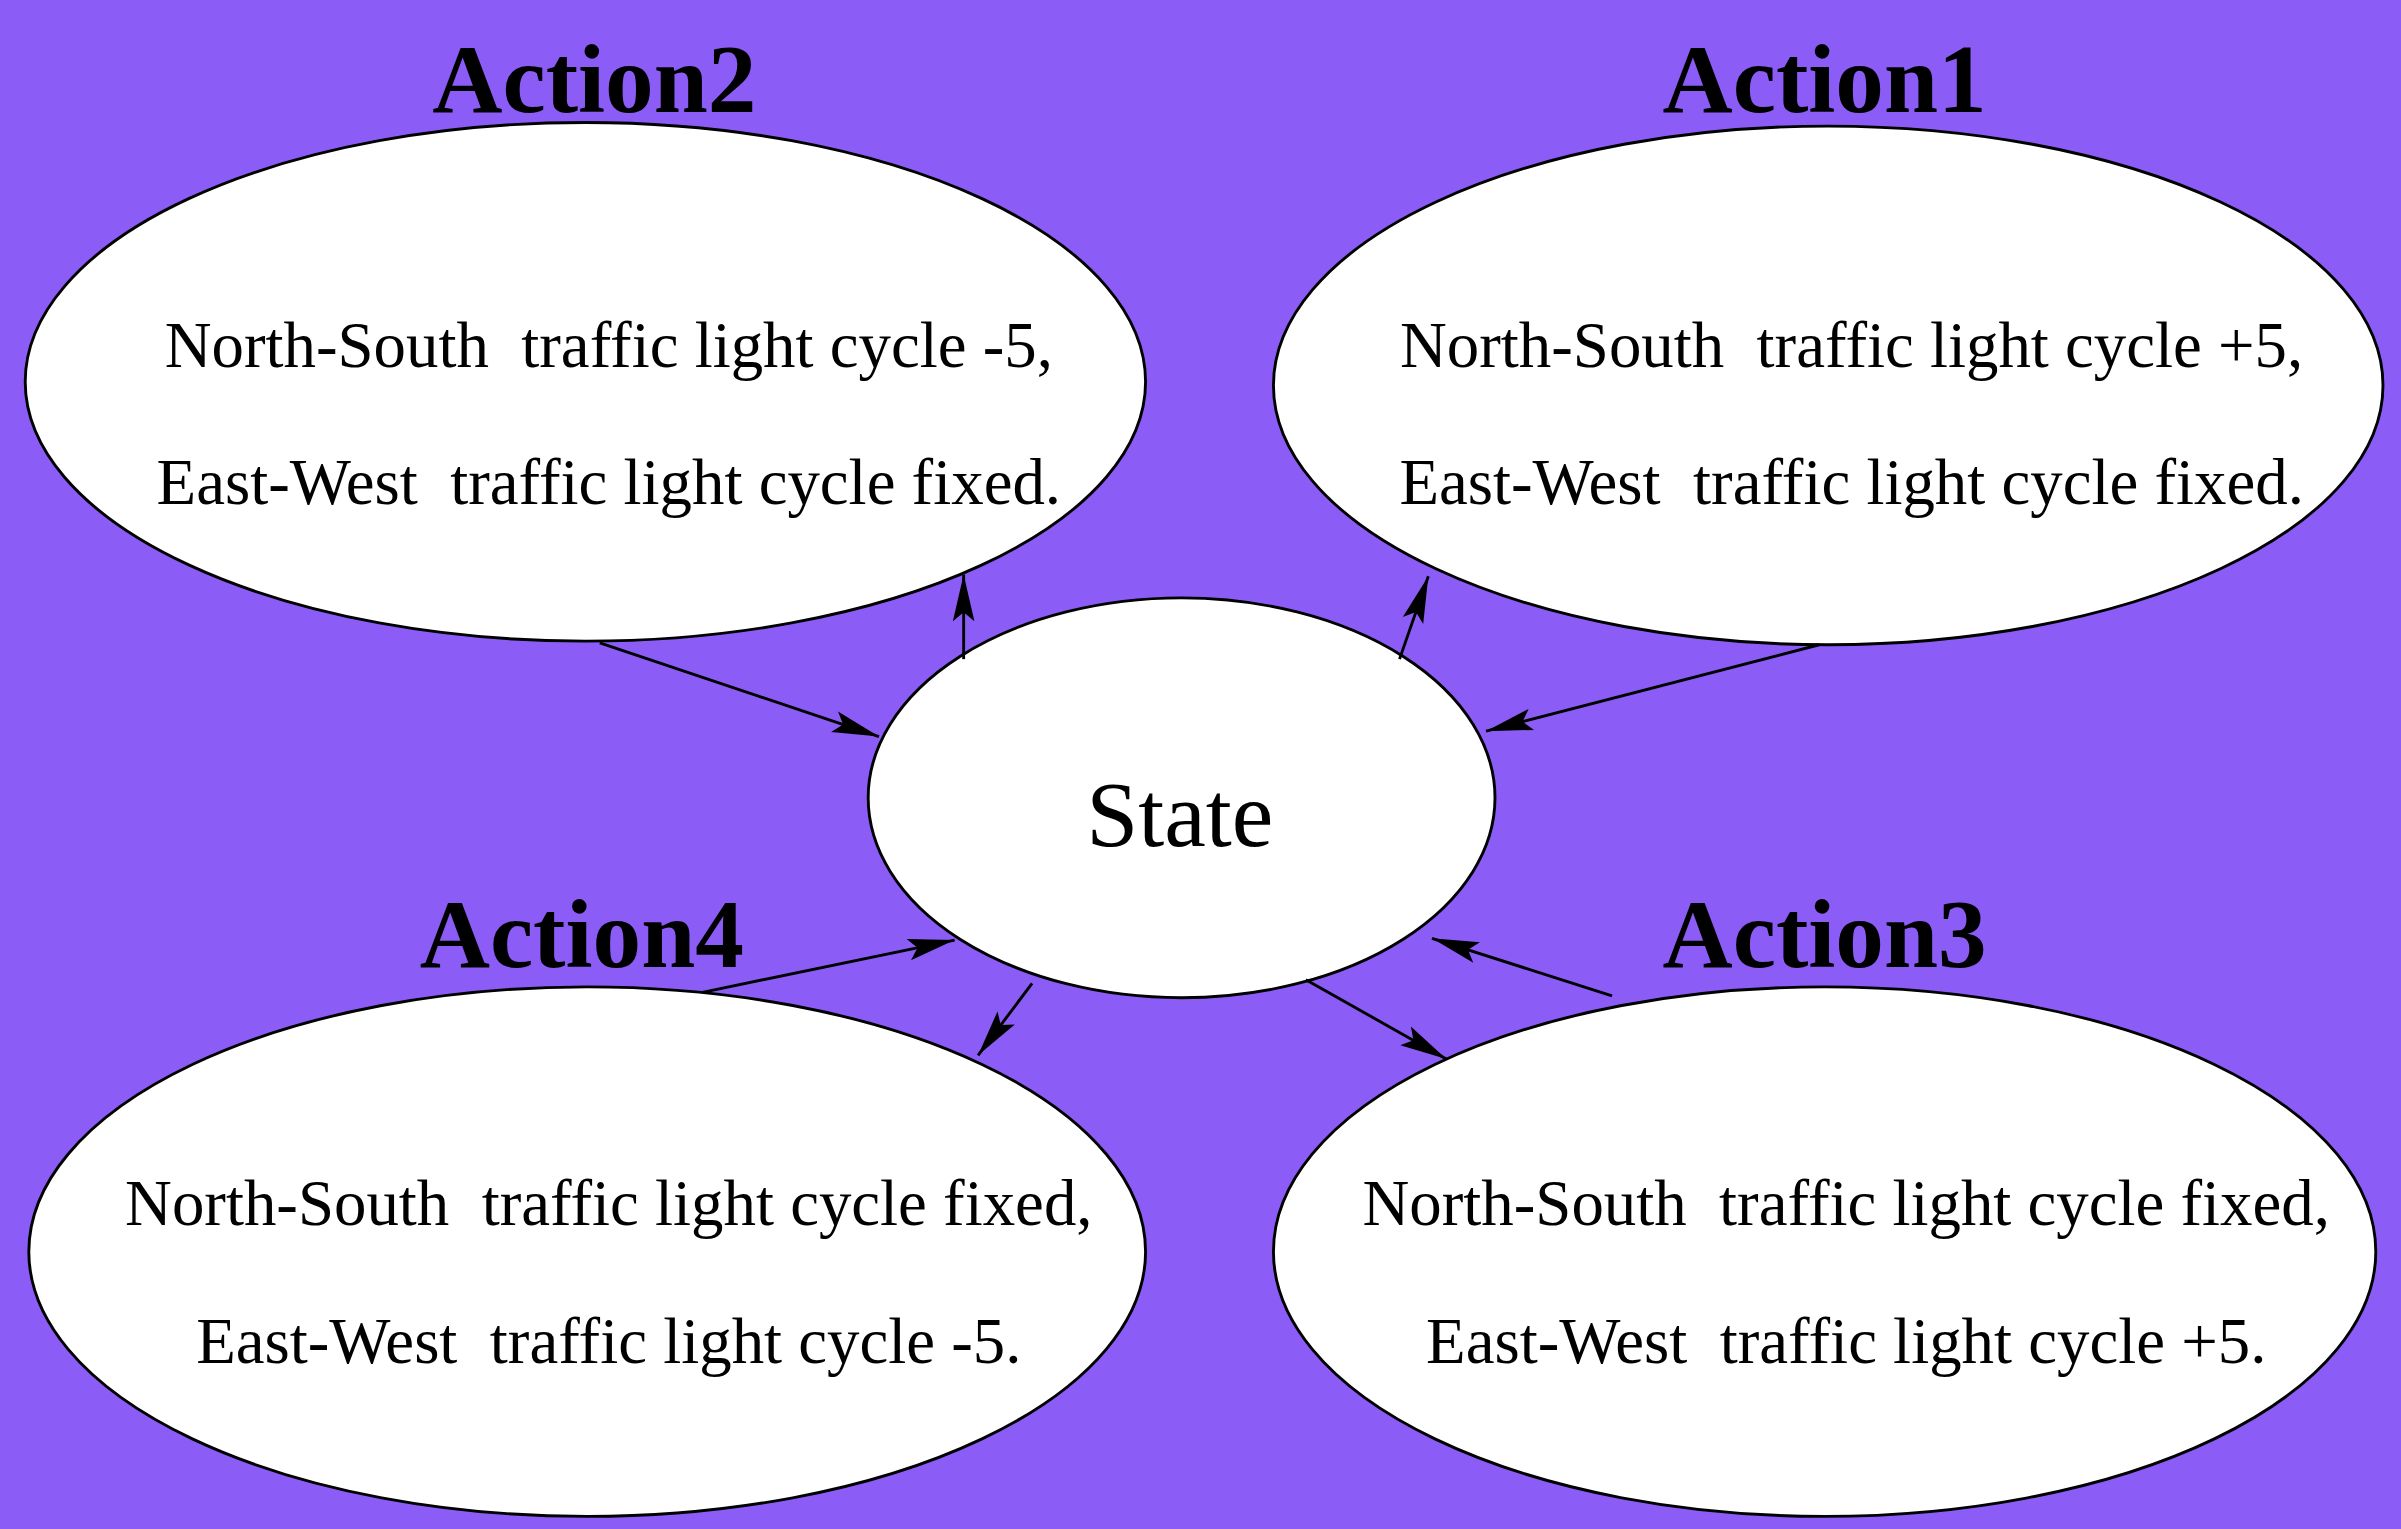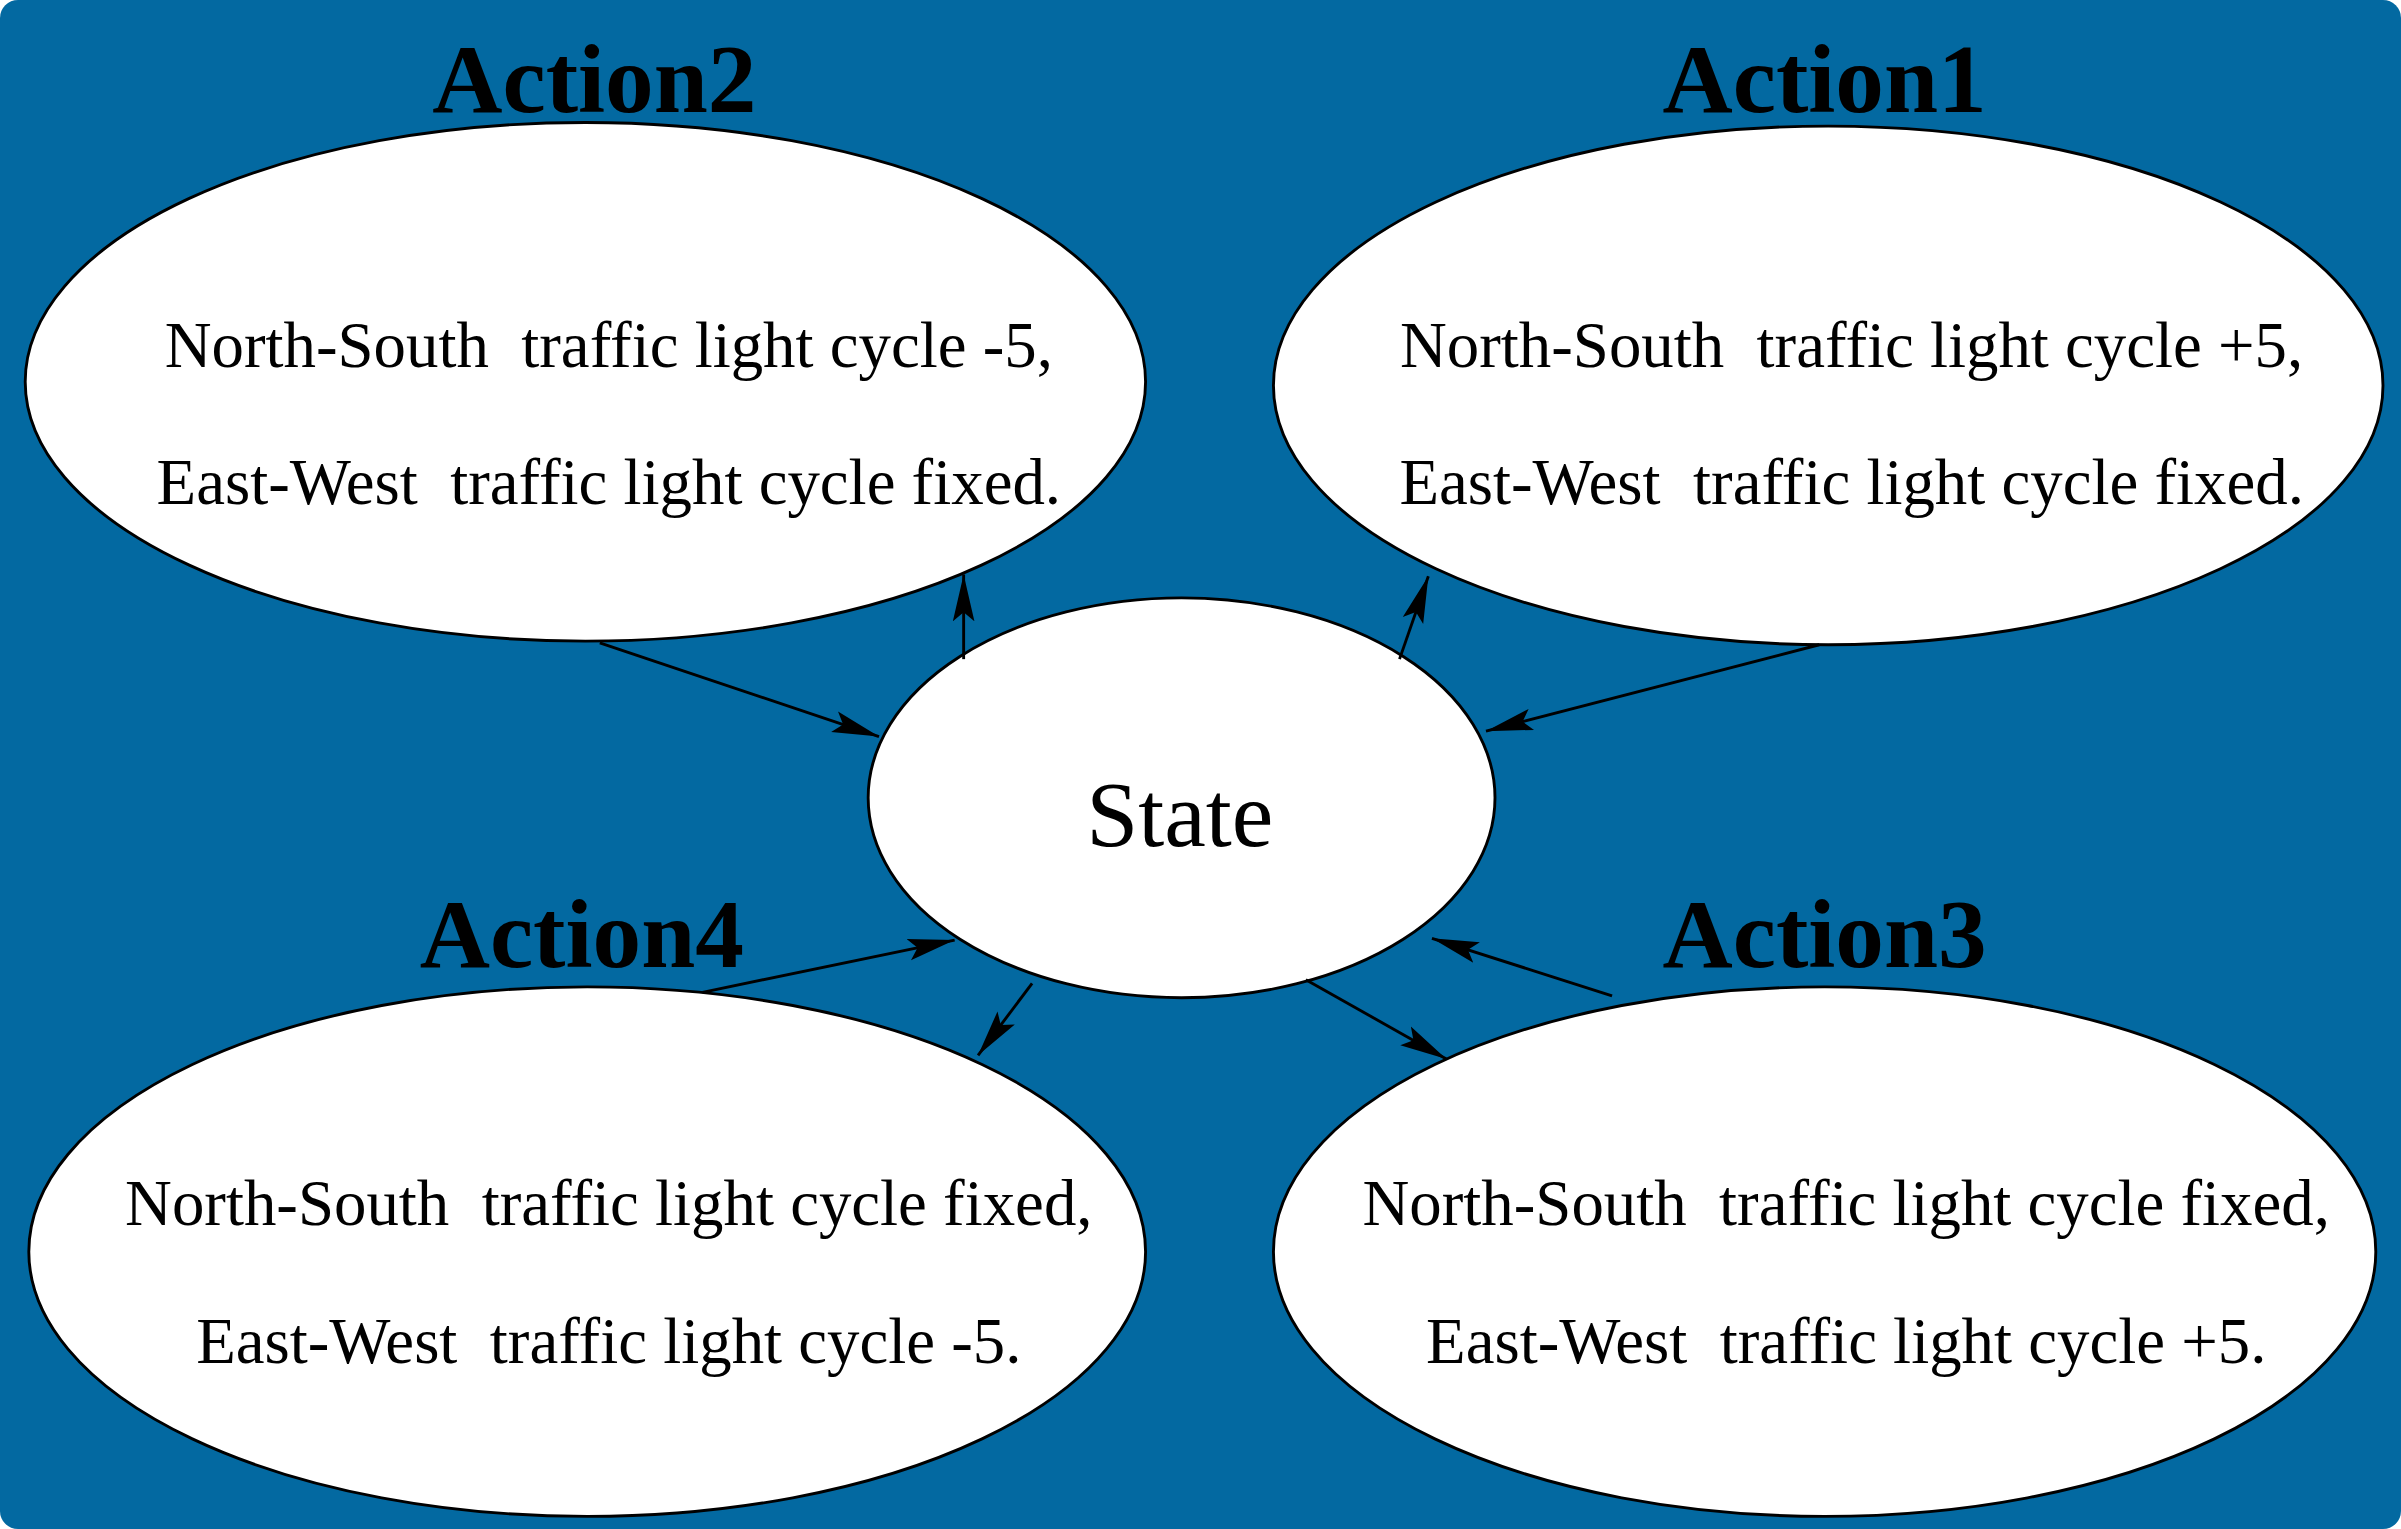--- a/index.html
+++ b/index.html
@@ -4,23 +4,22 @@
 <style>
   html, body {
     margin: 0;
     padding: 0;
     background: #ffffff;
   }
   .canvas {
     position: relative;
     width: 2401px;
     height: 1529px;
-    background: #0369a1;
+    background: #8b5cf6;
     overflow: hidden;
-    border-radius: 18px;
   }
   svg {
     display: block;
   }
   svg text {
     font-family: "Liberation Serif", serif;
     fill: #000000;
     text-anchor: middle;
     white-space: pre;
   }

